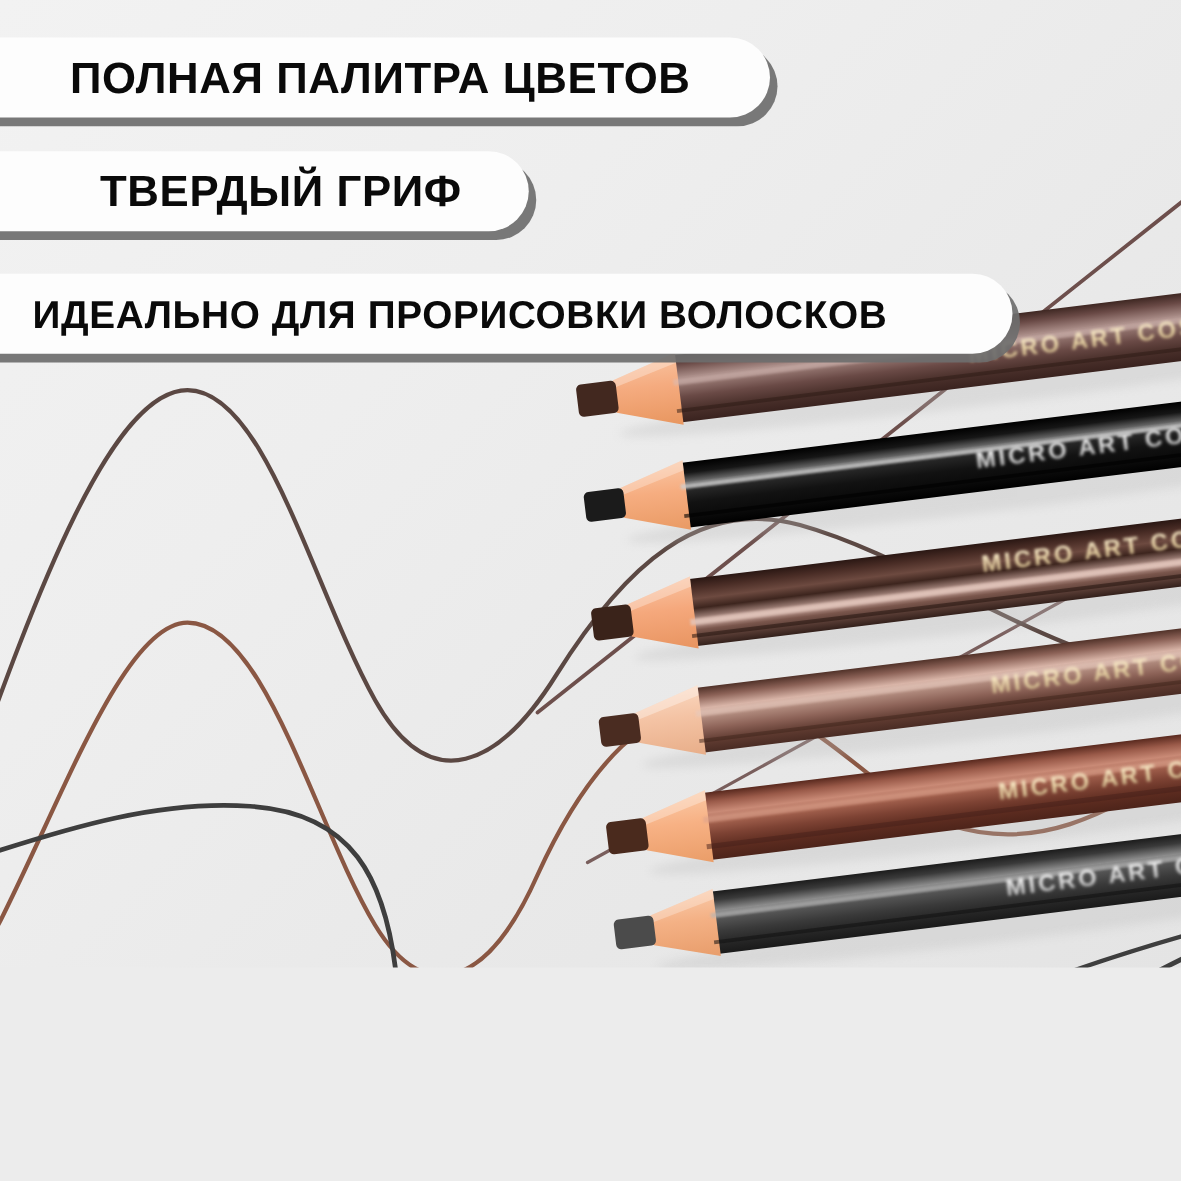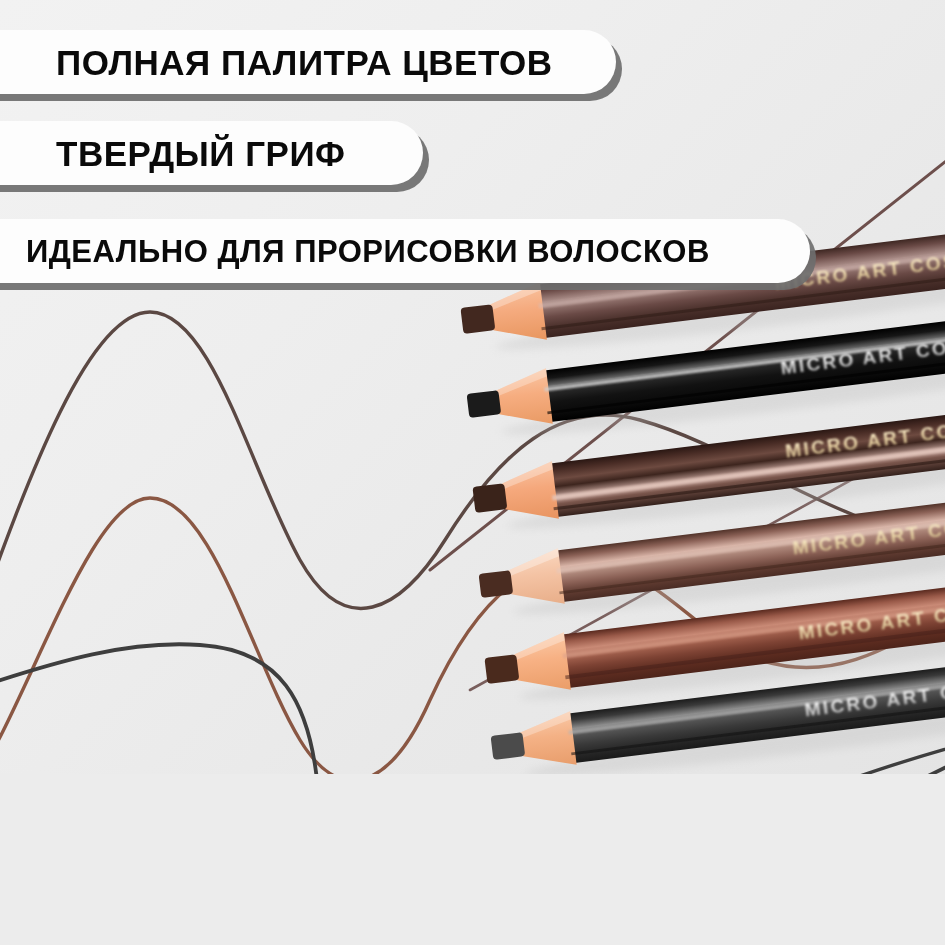--- a/index.html
+++ b/index.html
@@ -33,21 +33,21 @@
   .banner-label{
     color:#0a0a0a;
     font-weight:bold;
     letter-spacing:.5px;
     white-space:nowrap;
     line-height:1;
   }
   #banner-0{top:30px;height:64px;width:656px;}
   #banner-0 .banner-label{font-size:35px;margin-left:96px;}
   #banner-1{top:121px;height:64px;width:463px;}
-  #banner-1 .banner-label{font-size:35px;margin-left:96px;}
+  #banner-1 .banner-label{font-size:35px;margin-left:120px;}
   #banner-2{top:219px;height:64px;width:850px;}
   #banner-2 .banner-label{font-size:31px;margin-left:66px;}
 </style>
 </head>
 <body>
 
 <div id="stage">
 
   <svg id="curves" viewBox="0 0 945 945">
     <defs>

